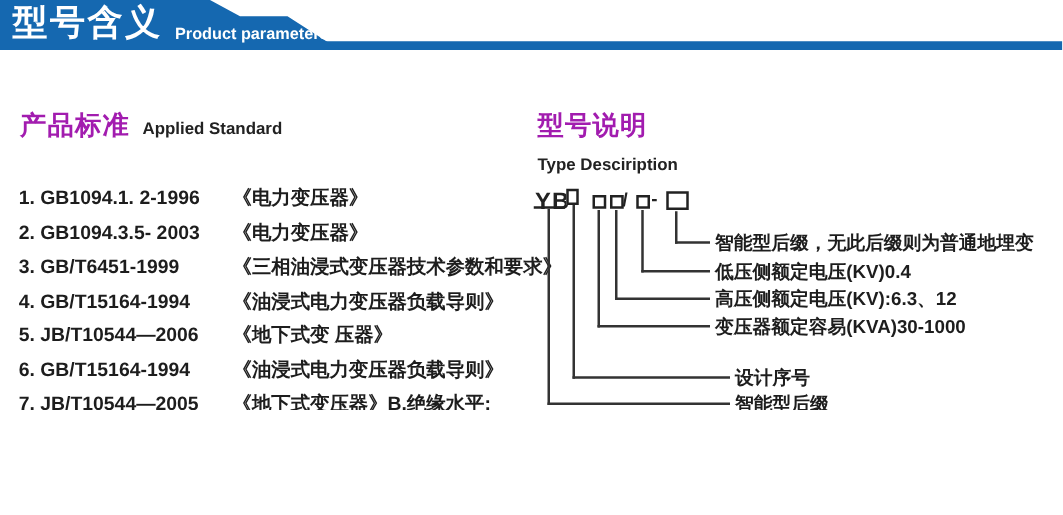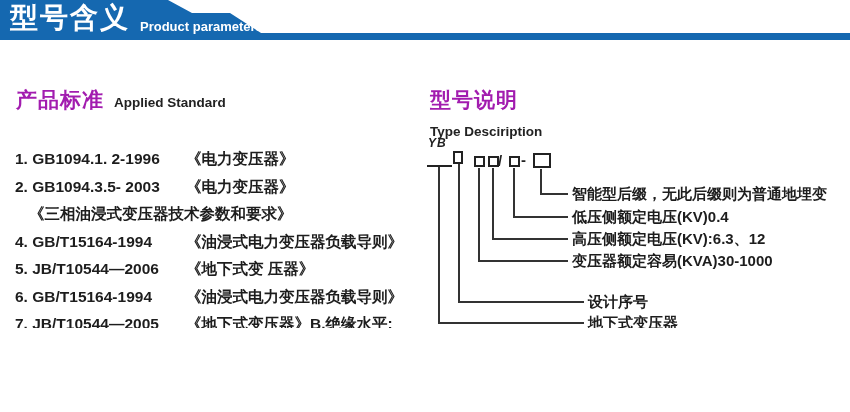--- a/index.html
+++ b/index.html
@@ -21,21 +21,21 @@
 
   
   .std-list{position:absolute;left:15px;top:145px;width:420px;}
   .std-row{display:flex;height:27.5px;line-height:27.5px;font-size:15.5px;font-weight:bold;
            color:#1d1d1d;white-space:nowrap;}
   .std-code{width:157px;flex:none;}
   .std-desc{flex:1;margin-left:14px;}
 
   
   .mc-text{position:absolute;font-weight:bold;color:#222;}
-  .yb{left:428px;top:136px;font-size:12px;letter-spacing:1px;font-style:italic;}
+  .yb{left:428px;top:151px;font-size:19px;letter-spacing:1px;}
   .yb-underline{position:absolute;left:427px;top:165px;width:25px;height:2px;background:#222;}
   .mc-box{position:absolute;border:2px solid #222;box-sizing:border-box;background:#fff;}
   .box1{left:453px;top:151px;width:10px;height:13px;}
   .box2{left:474px;top:156px;width:11px;height:11px;}
   .box3{left:488px;top:156px;width:11px;height:11px;}
   .box4{left:509px;top:156px;width:11px;height:11px;}
   .box5{left:533px;top:153px;width:18px;height:15px;}
   .slash{left:498px;top:152px;font-size:15px;}
   .dash{left:521px;top:151px;font-size:15px;}
 
@@ -73,20 +73,21 @@
   <div class="std-list">
     <div class="std-row">
       <span class="std-code">1. GB1094.1. 2-1996</span>
       <span class="std-desc">《电力变压器》</span>
     </div>
     <div class="std-row">
       <span class="std-code">2. GB1094.3.5- 2003</span>
       <span class="std-desc">《电力变压器》</span>
     </div>
     <div class="std-row">
+      <span class="std-code">3. GB/T6451-1999</span>
       <span class="std-desc">《三相油浸式变压器技术参数和要求》</span>
     </div>
     <div class="std-row">
       <span class="std-code">4. GB/T15164-1994</span>
       <span class="std-desc">《油浸式电力变压器负载导则》</span>
     </div>
     <div class="std-row">
       <span class="std-code">5. JB/T10544—2006</span>
       <span class="std-desc">《地下式变 压器》</span>
     </div>
@@ -123,15 +124,15 @@
   <div class="conn c3"></div>
   <div class="conn c4"></div>
   <div class="conn c5"></div>
   <div class="conn c6"></div>
 
   <div class="dg-label l0">智能型后缀，无此后缀则为普通地埋变</div>
   <div class="dg-label l1">低压侧额定电压(KV)0.4</div>
   <div class="dg-label l2">高压侧额定电压(KV):6.3、12</div>
   <div class="dg-label l3">变压器额定容易(KVA)30-1000</div>
   <div class="dg-label l4">设计序号</div>
-  <div class="dg-label l5">地下式变压器</div>
+  <div class="dg-label l5">智能型后缀</div>
 
 </div>
 
 </body></html>

